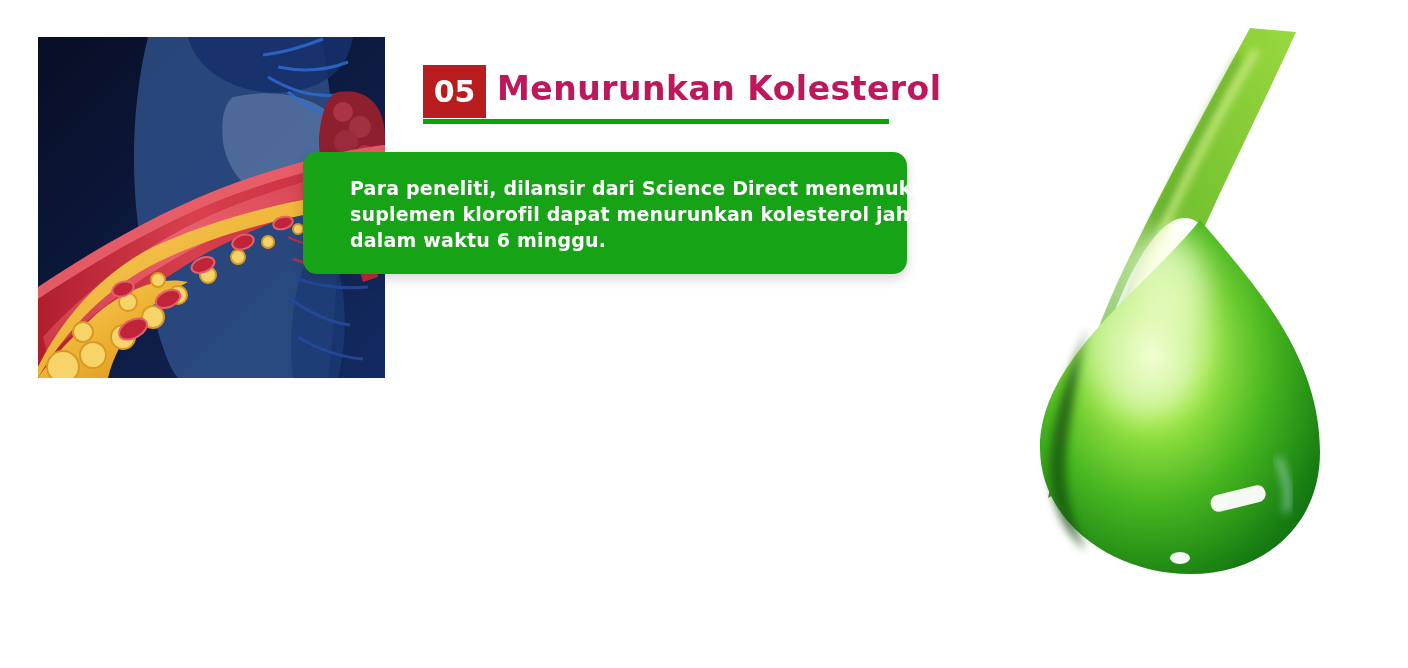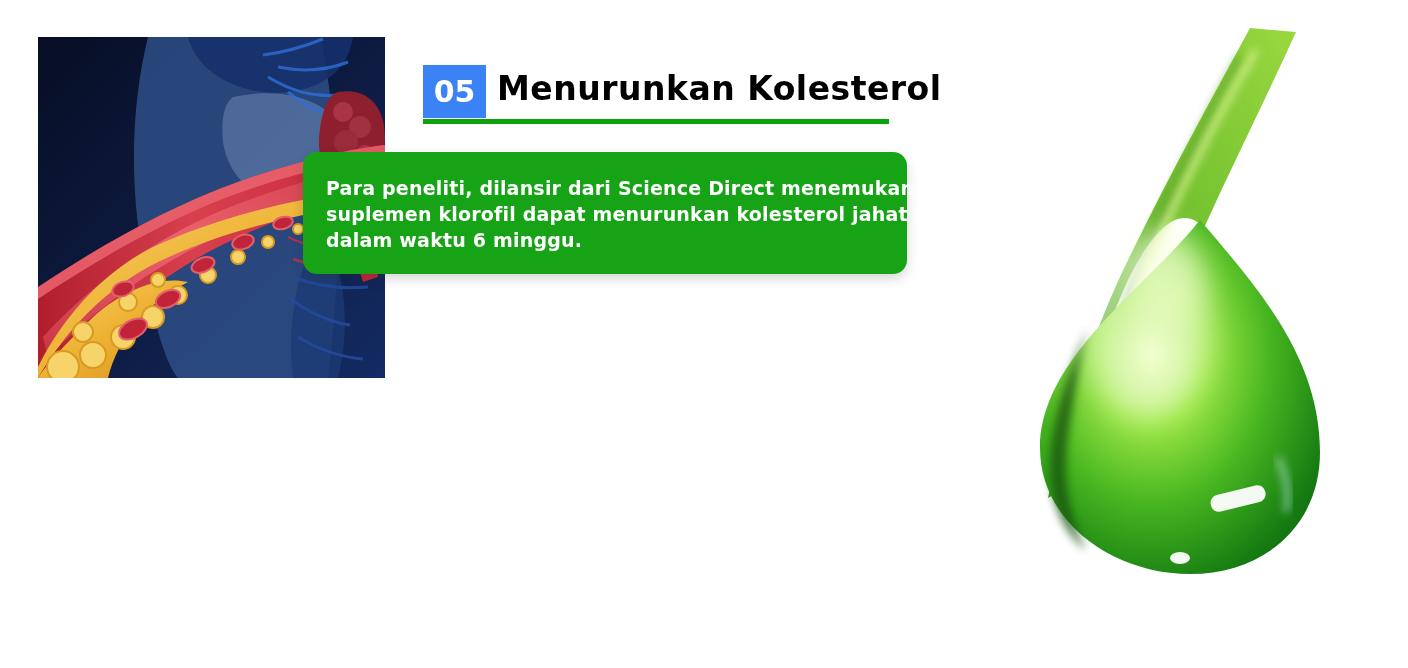--- a/index.html
+++ b/index.html
@@ -4,33 +4,33 @@
 <style>
   * { margin:0; padding:0; box-sizing:border-box; }
   html,body { width:1408px; height:668px; background:#ffffff; overflow:hidden;
               font-family:"DejaVu Sans","Liberation Sans",sans-serif; }
   .canvas { position:relative; width:1408px; height:668px; background:#ffffff; }
 
   .artery-fig { position:absolute; left:38px; top:37px; width:347px; height:341px; z-index:1; }
   .artery-fig svg { display:block; width:100%; height:100%; }
 
   .number-badge { position:absolute; left:423px; top:65px; width:63px; height:53px;
-                  background:#3b82f6; color:#ffffff; display:flex; align-items:center;
+                  background:#b91c1c; color:#ffffff; display:flex; align-items:center;
                   justify-content:center; font-size:30px; font-weight:bold; z-index:3; }
 
   .section-title { position:absolute; left:497px; top:69px; font-size:33px; font-weight:bold;
-                   color:#000000; letter-spacing:0.5px; white-space:nowrap; z-index:3; }
+                   color:#be185d; letter-spacing:0.5px; white-space:nowrap; z-index:3; }
 
   .title-underline { position:absolute; left:423px; top:119px; width:466px; height:5px;
                      background:#0aa30a; z-index:3; }
 
   .fact-box { position:absolute; left:303px; top:152px; width:604px; height:122px;
               background:#16a316; border-radius:14px; z-index:2;
               box-shadow:0 5px 12px rgba(40,40,40,0.18);
-              padding:23px 30px 0 23px; }
+              padding:23px 30px 0 47px; }
   .fact-line { color:#ffffff; font-size:19px; line-height:26px; font-weight:bold;
                letter-spacing:0.2px; white-space:nowrap; }
 
   .droplet-fig { position:absolute; left:1028px; top:28px; width:295px; height:548px; z-index:1; }
   .droplet-fig svg { display:block; width:100%; height:100%; }
 </style>
 </head>
 <body>
 
 <div class="canvas">

